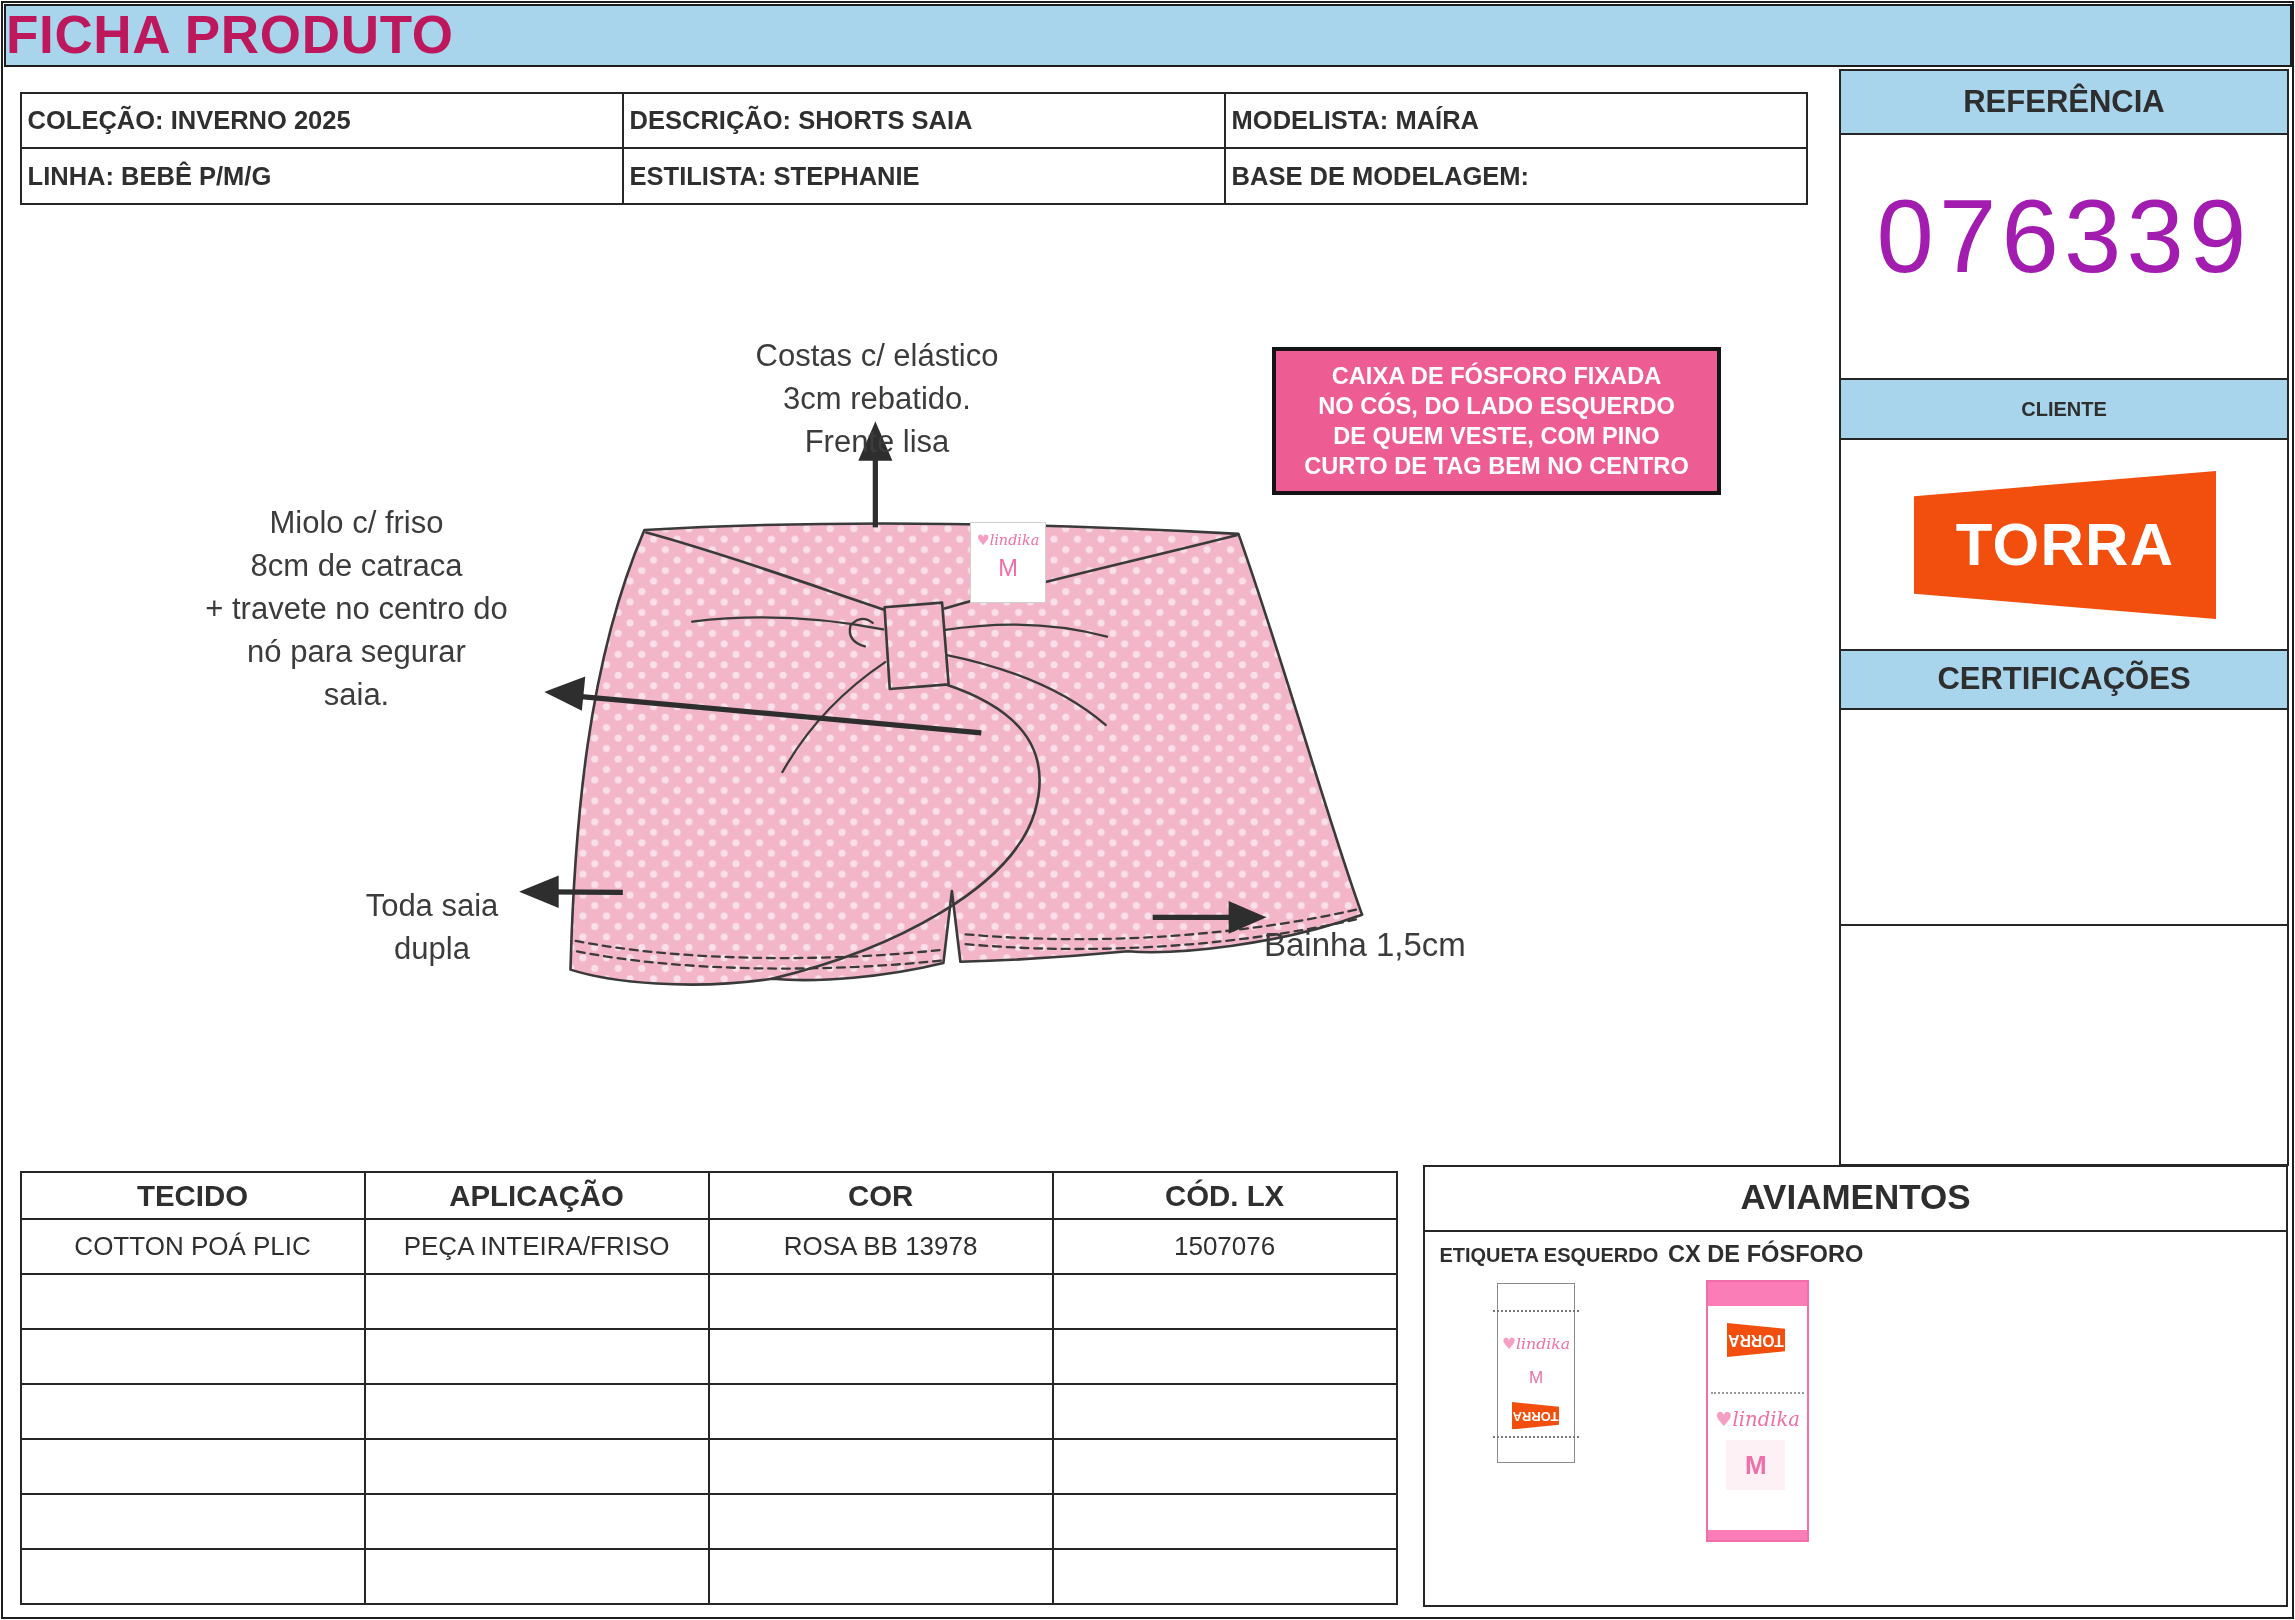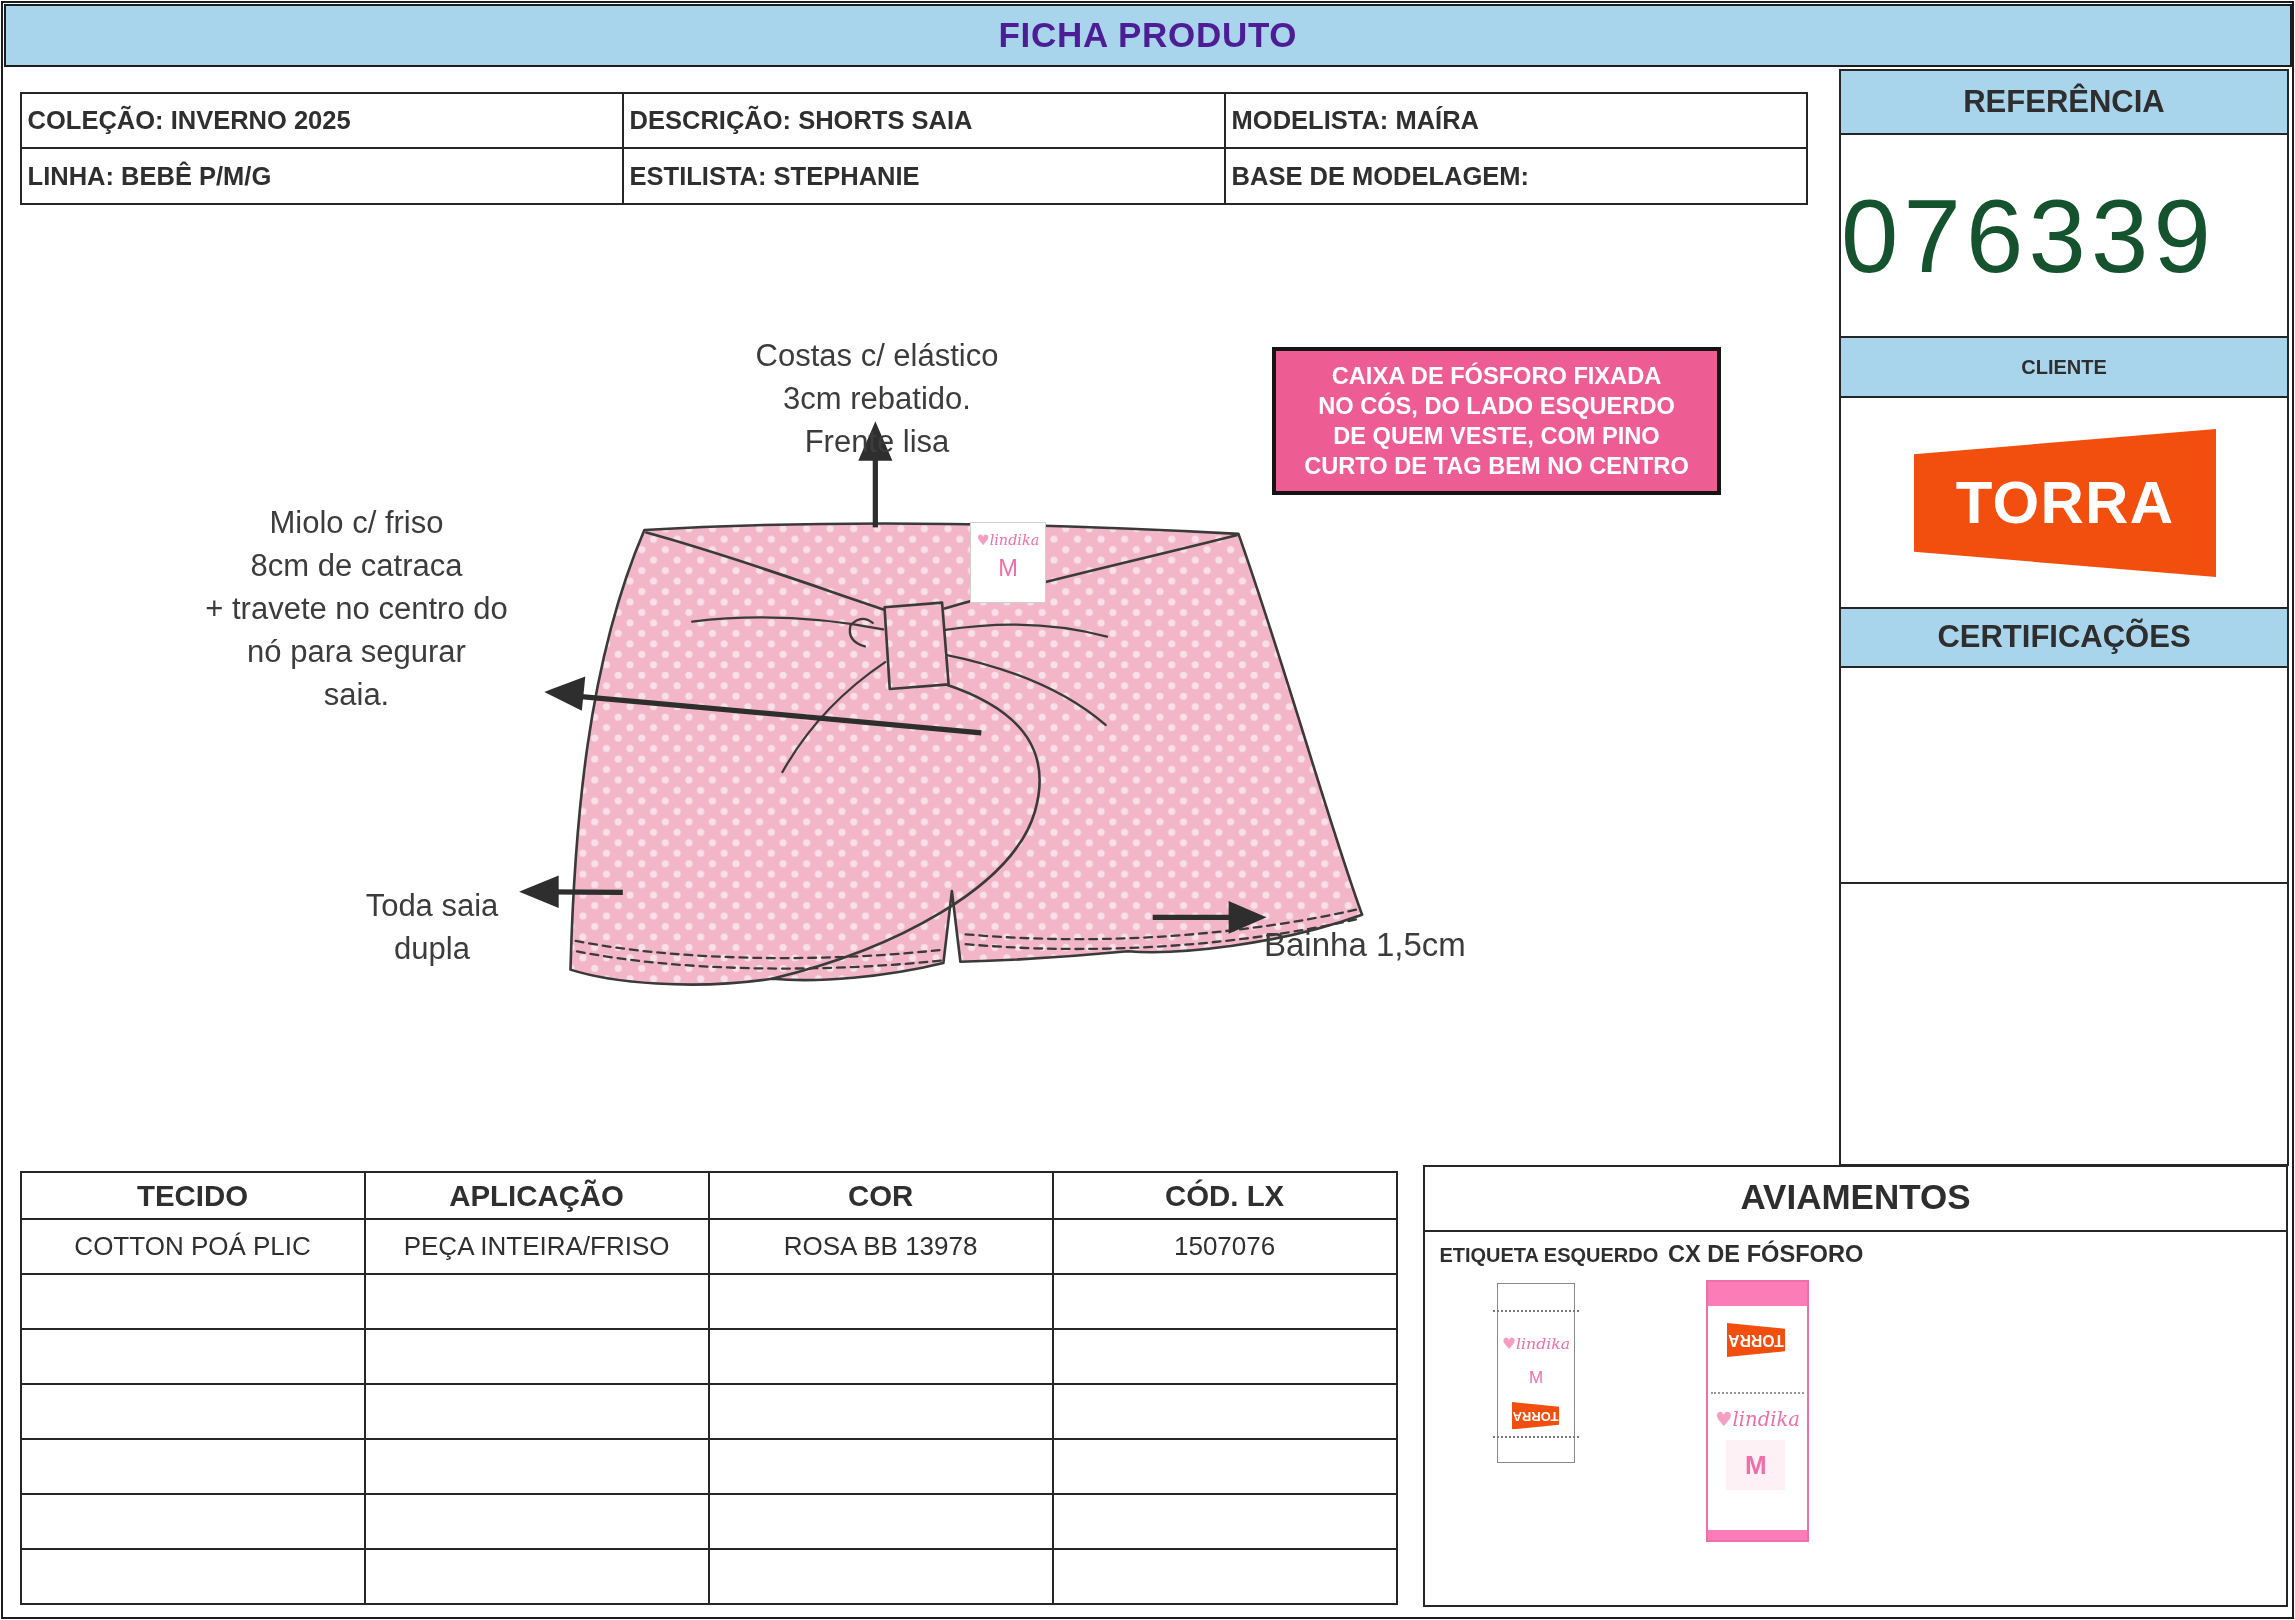--- a/index.html
+++ b/index.html
@@ -3,22 +3,22 @@
 <meta charset="utf-8">
 <style>
   html,body{margin:0;padding:0;background:#fff;width:2295px;height:1620px;
     font-family:"Liberation Sans",sans-serif;-webkit-font-smoothing:antialiased;}
   .page{position:absolute;inset:0;width:2295px;height:1620px;background:#fff;overflow:hidden;}
   .frame{position:absolute;inset:1.3px;border:2px solid #1d1d1d;}
   .abs{position:absolute;box-sizing:border-box;}
 
   
   .titlebar{left:3.9px;top:3.9px;width:2288px;height:63px;background:var(--blue);
-    border:2.6px solid #1d1d1d;text-align:center;line-height:58px;
-    font-size:35px;font-weight:bold;color:#4c1d95;letter-spacing:0.7px;}
+    border:2.6px solid #1d1d1d;line-height:58px;
+    font-size:53px;font-weight:bold;color:#be185d;letter-spacing:0.7px;}
 
   
   .info-grid{left:19.6px;top:92px;width:1788px;height:113px;display:grid;
     grid-template-columns:602px 602px 580px;grid-template-rows:55px 55px;
     border:2.6px solid #262626;background:#fff;}
   .info-cell{border-right:2px solid #262626;border-bottom:2px solid #262626;
     display:flex;align-items:center;padding-left:6px;
     font-size:25.5px;font-weight:bold;color:#2f2f2f;white-space:nowrap;}
   .info-cell.lastcol{border-right:none;}
   .info-cell.lastrow{border-bottom:none;}
@@ -35,22 +35,22 @@
   .lindika{font-family:"DejaVu Serif",serif;font-style:italic;color:var(--lindika);}
   .gar-label .lindika{font-size:14.4px;}
   .gar-label .size{font-size:23.6px;color:var(--lindika);margin-top:6.5px;font-family:"Liberation Sans",sans-serif;}
   .heart{color:#F59FC4;}
 
   
   .sidebar{left:1839px;top:69px;width:450px;height:1097px;border:2.6px solid #262626;background:#fff;}
   .sb-sec{box-sizing:border-box;border-bottom:2px solid #262626;position:relative;}
   .sb-head{background:var(--blue);text-align:center;font-weight:bold;color:#2e2e2e;}
   .sb-ref-h{height:64px;line-height:62px;font-size:31px;}
-  .sb-ref-v{height:203px;text-align:left;line-height:203px;font-size:103px;
-    color:#14532d;letter-spacing:5.2px;}
+  .sb-ref-v{height:245px;text-align:center;line-height:203px;font-size:103px;
+    color:#a21caf;letter-spacing:5.2px;}
   .sb-cli-h{height:60px;line-height:58px;font-size:20px;}
   .sb-logo{height:211px;}
   .sb-cert-h{height:59px;line-height:56px;font-size:31px;}
   .sb-box1{height:216px;}
   .sb-box2{height:277px;border-bottom:none;}
 
   .torra{background:var(--orange);clip-path:polygon(0 17%,100% 0,100% 100%,0 83%);
     color:#fff;font-weight:bold;text-align:center;}
   .torra-big{position:absolute;left:73px;top:31px;width:302px;height:148px;
     font-size:60px;line-height:148px;letter-spacing:1.3px;}

